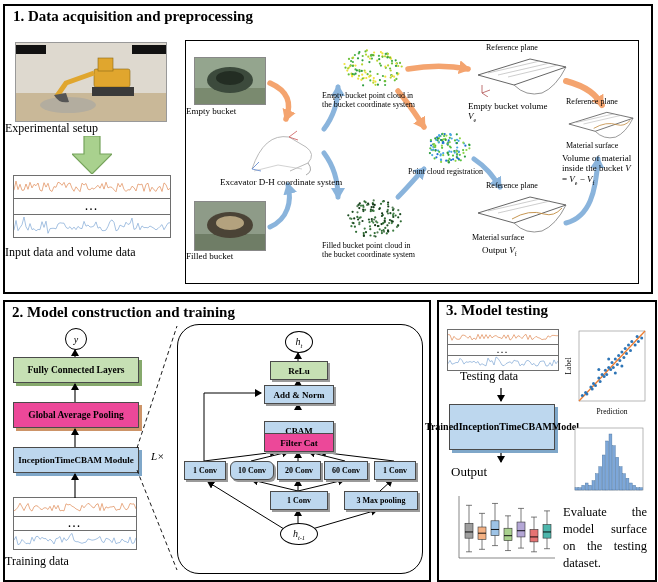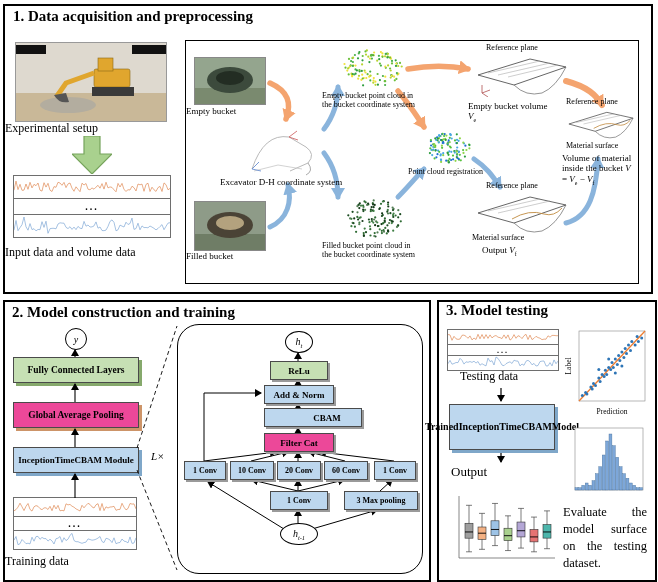--- a/index.html
+++ b/index.html
@@ -619,25 +619,25 @@
       <line x1="134" y1="204" x2="199" y2="185" stroke="#000" stroke-width="1" marker-end="url(#m-bk)"></line>
       <line x1="106" y1="204" x2="30" y2="157" stroke="#000" stroke-width="1" marker-end="url(#m-bk)"></line>
       <path d="M26,136 L26,68 L83,68" fill="none" stroke="#000" stroke-width="1" marker-end="url(#m-bk)"></path>
     </svg>
 
     <div class="node" style="left:107px;top:6px;width:26px;height:20px;">
           <span><i>h</i><sub>t</sub></span>
         </div>
     <div class="box3d green flat" style="left:92px;top:36px;width:56px;height:17px;font-size:9px;">ReLu</div>
     <div class="box3d blue flat" style="left:86px;top:60px;width:68px;height:17px;font-size:9px;">Add &amp; Norm</div>
-    <div class="box3d blue flat" style="left:86px;top:83px;width:68px;height:17px;font-size:9px;padding-left:28px;">CBAM</div>
+    <div class="box3d blue flat" style="left:86px;top:96px;width:68px;height:17px;font-size:9px;">CBAM</div>
     <div class="box3d orange flat" style="left:86px;top:108px;width:68px;height:17px;font-size:9px;">Filter Cat</div>
 
     <div class="box3d blue flat" style="left:6px;top:136px;width:40px;height:17px;font-size:8px;">1 Conv</div>
-    <div class="box3d blue flat" style="left:52px;top:136px;width:42px;height:17px;font-size:8px;">10 Conv</div>
+    <div class="box3d blue flat" style="left:52px;top:136px;width:42px;height:17px;font-size:8px;border-radius:6px;">10 Conv</div>
     <div class="box3d blue flat" style="left:99px;top:136px;width:42px;height:17px;font-size:8px;">20 Conv</div>
     <div class="box3d blue flat" style="left:146px;top:136px;width:42px;height:17px;font-size:8px;">60 Conv</div>
     <div class="box3d blue flat" style="left:196px;top:136px;width:40px;height:17px;font-size:8px;">1 Conv</div>
 
     <div class="box3d blue flat" style="left:92px;top:166px;width:56px;height:17px;font-size:8px;">1 Conv</div>
     <div class="box3d blue flat" style="left:166px;top:166px;width:72px;height:17px;font-size:8px;">3 Max pooling</div>
 
     <div class="node" style="left:102px;top:198px;width:36px;height:20px;">
           <span><i>h</i><sub>t-1</sub></span>
         </div>

